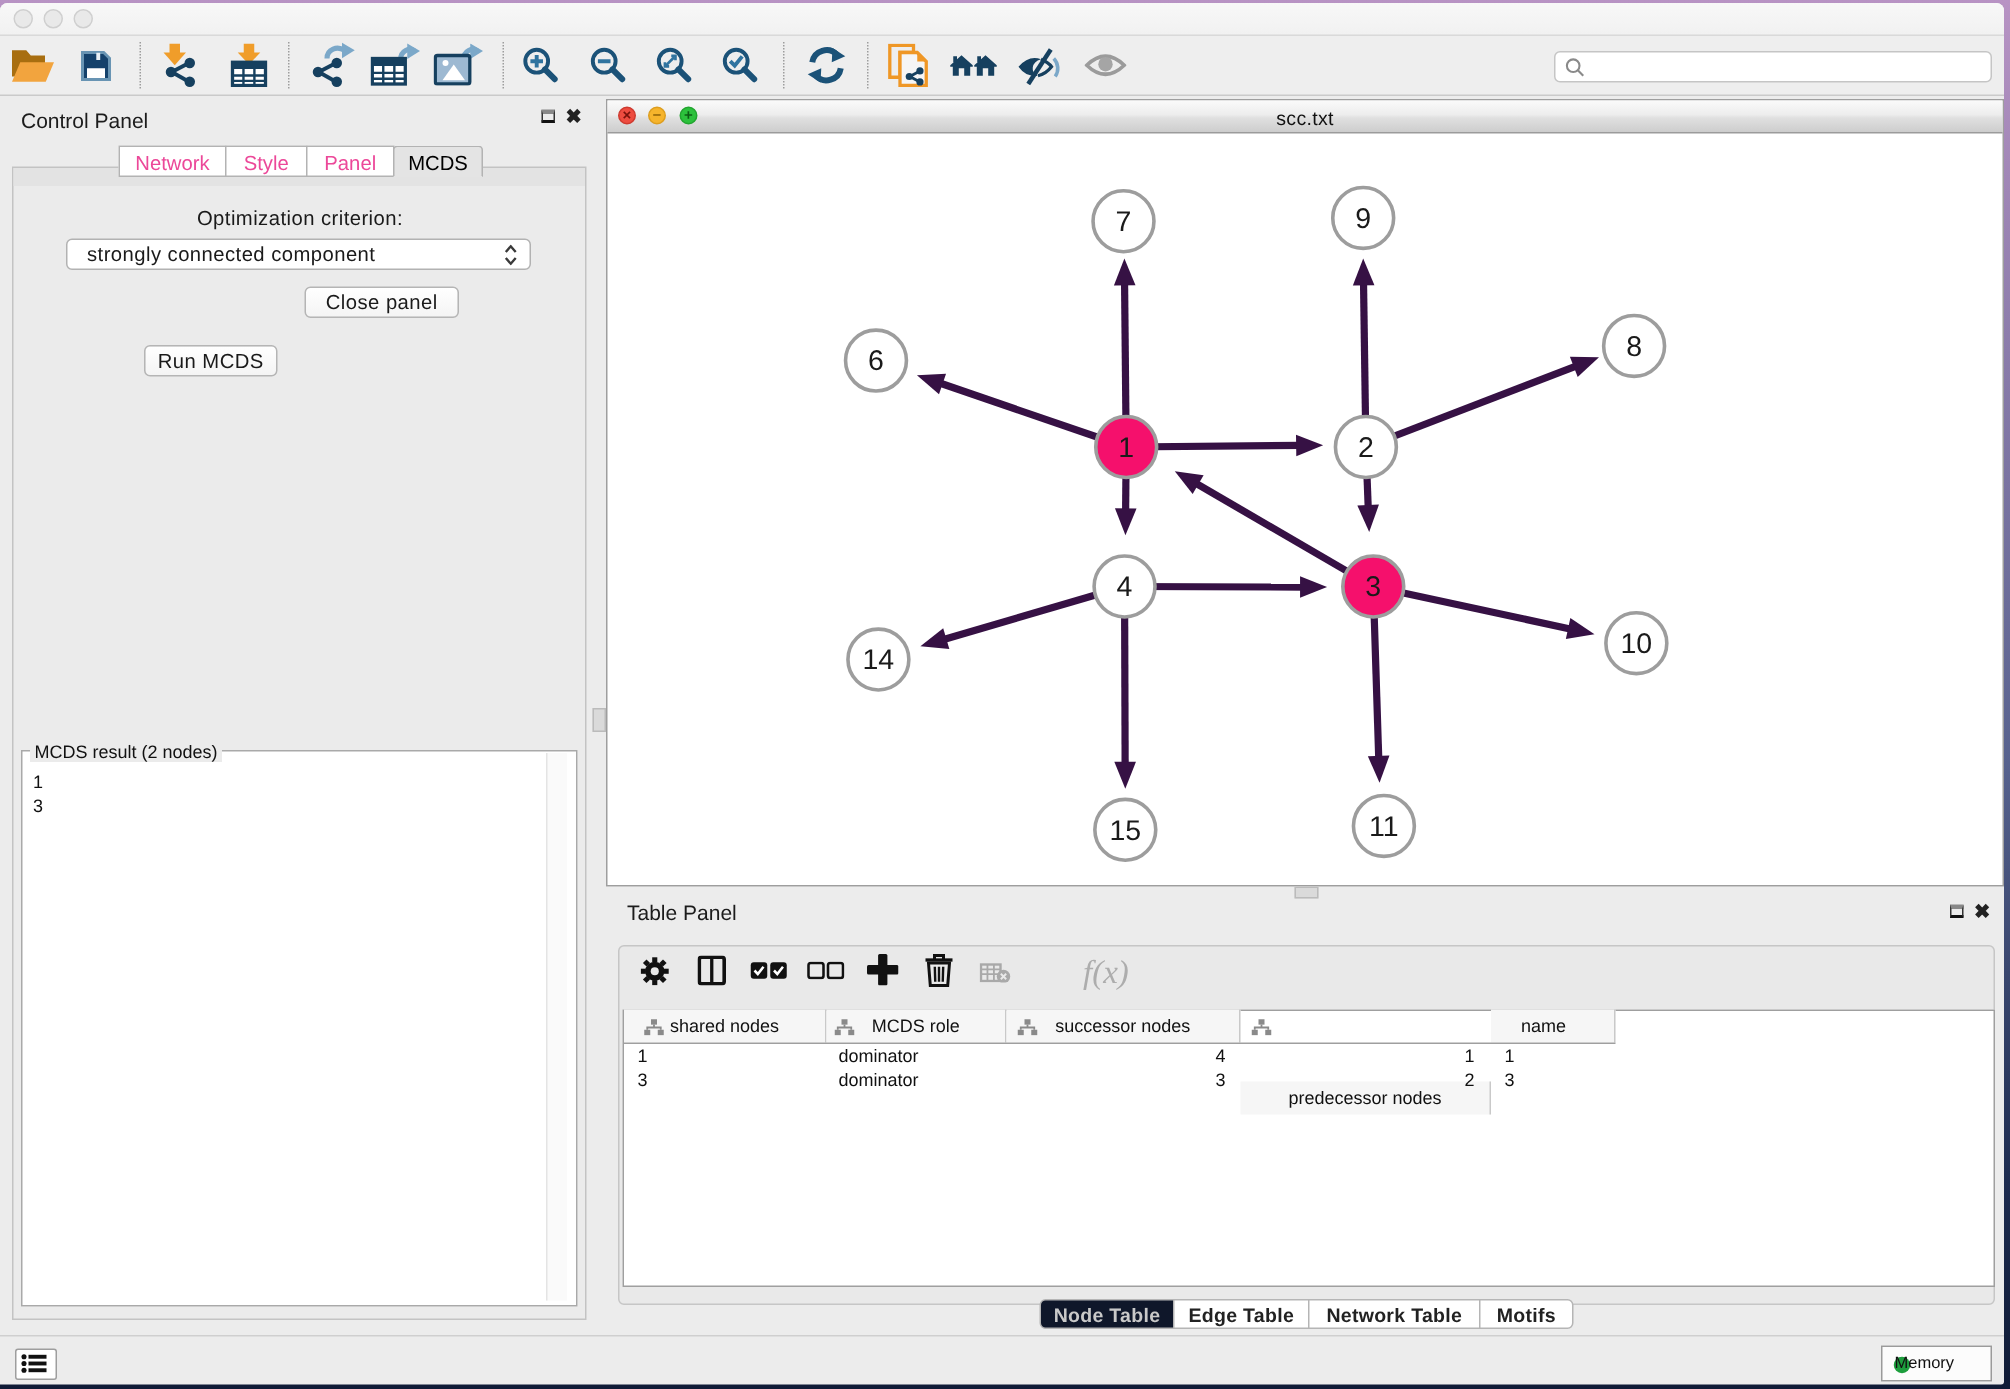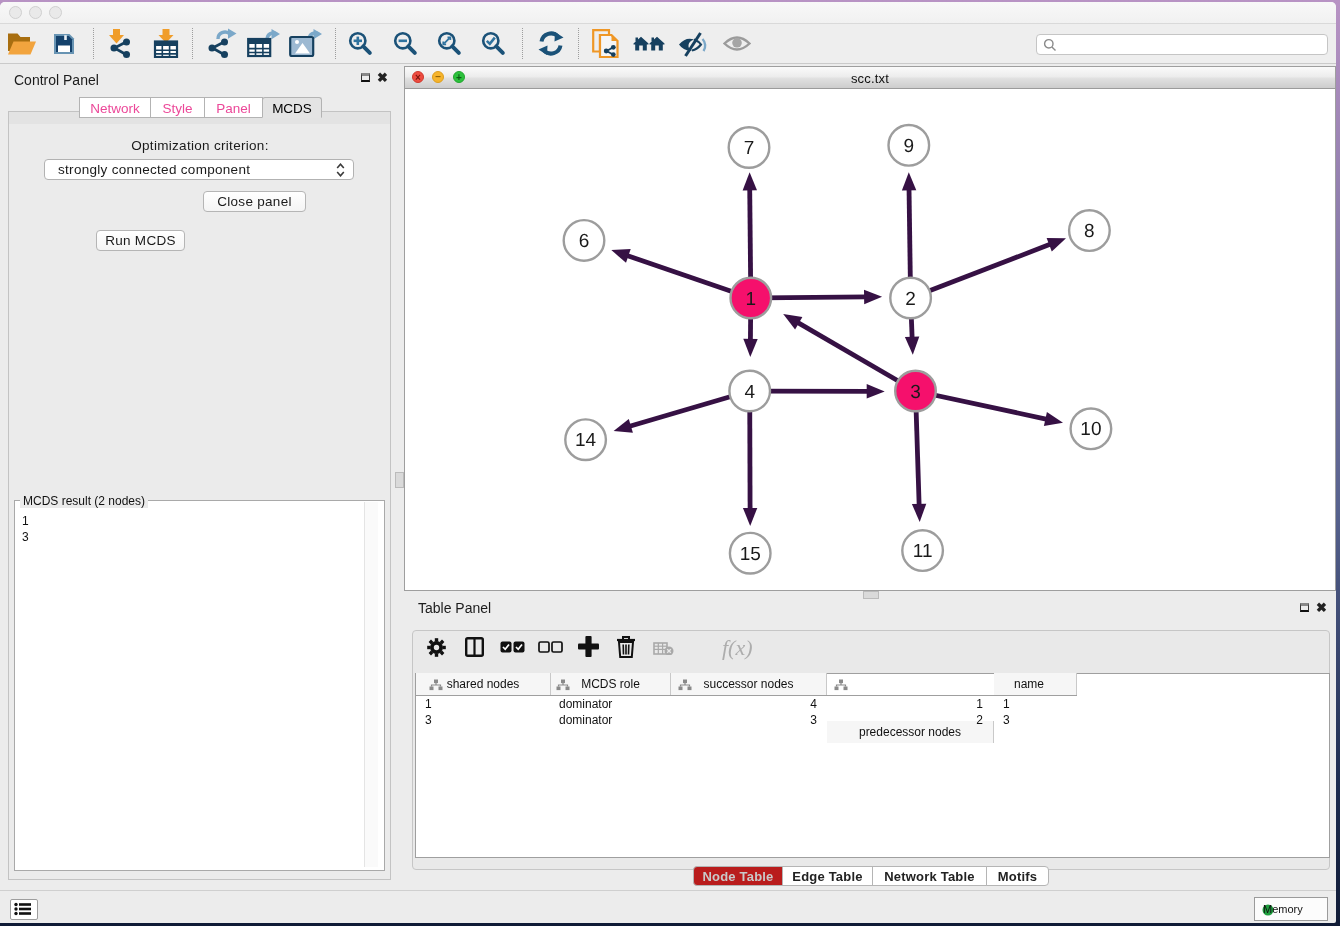--- a/index.html
+++ b/index.html
@@ -402,21 +402,21 @@
   <div class="abs td" style="left:559px;top:695px;">dominator</div>
   <div class="abs td" style="left:671px;top:695px;width:146px;text-align:right;">4</div>
   <div class="abs td" style="left:827px;top:695px;width:156px;text-align:right;">1</div>
   <div class="abs td" style="left:1003px;top:695px;">1</div>
   <div class="abs td" style="left:425px;top:711px;">3</div>
   <div class="abs td" style="left:559px;top:711px;">dominator</div>
   <div class="abs td" style="left:671px;top:711px;width:146px;text-align:right;">3</div>
   <div class="abs td" style="left:827px;top:711px;width:156px;text-align:right;">2</div>
   <div class="abs td" style="left:1003px;top:711px;">3</div>
 
-  <div class="abs btab" style="left:693px;width:90px;background:#b91c1c;color:#c9c9c9;border-radius:4px 0 0 4px;">Node Table</div>
+  <div class="abs btab" style="left:693px;width:90px;background:#0f172a;color:#c9c9c9;border-radius:4px 0 0 4px;">Node Table</div>
   <div class="abs btab" style="left:782px;width:91px;">Edge Table</div>
   <div class="abs btab" style="left:872px;width:115px;">Network Table</div>
   <div class="abs btab" style="left:986px;width:63px;border-radius:0 4px 4px 0;">Motifs</div>
 
   <div class="abs" id="statussep"></div>
   <div class="abs" id="listbtn">
     <svg width="25" height="18" viewBox="0 0 25 18">
       <g fill="#111">
           <circle cx="5" cy="4.5" r="1.7"></circle>
           <circle cx="5" cy="9" r="1.7"></circle>

